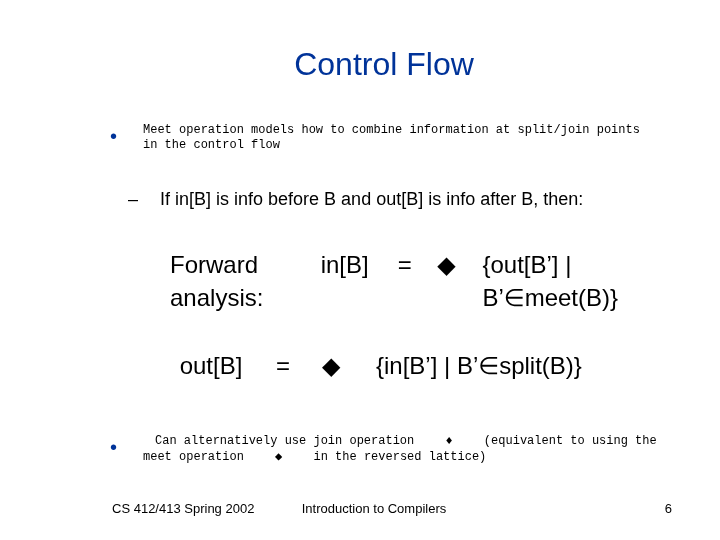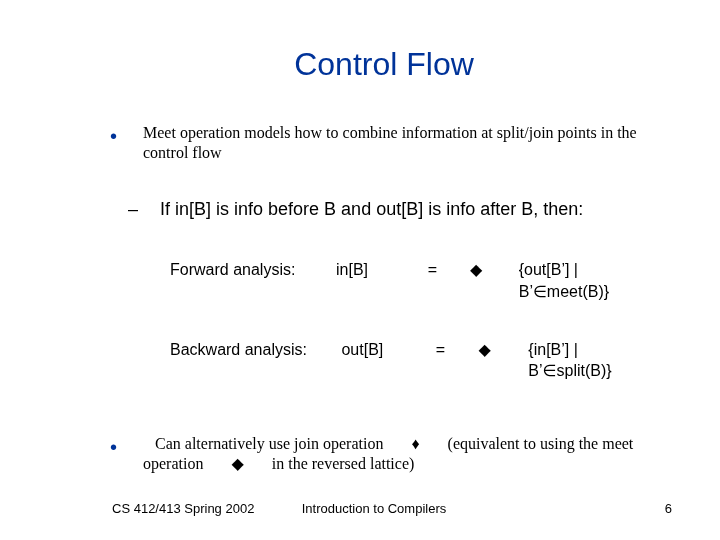--- a/index.html
+++ b/index.html
@@ -27,24 +27,24 @@
     display: flex;
     margin-bottom: 10px;
   }
   .bullet1-mark {
     color: #003399;
     font-size: 20px;
     margin-right: 14px;
     line-height: 1.3;
   }
   .bullet1-text {
-    font-size: 16px;
+    font-size: 12px;
     color: #000;
     line-height: 1.28;
-    font-family: Liberation Serif, serif;
+    font-family: Liberation Mono, monospace;
   }
   .bullet2 {
     display: flex;
     margin-left: 30px;
     margin-top: 8px;
   }
   .bullet2-mark {
     color: #000;
     font-size: 18px;
     margin-right: 10px;
@@ -52,30 +52,30 @@
   }
   .bullet2-text {
     font-size: 18px;
     color: #000;
     line-height: 1.3;
     font-family: Verdana, Geneva, sans-serif;
   }
   .equations {
     margin-left: 60px;
     margin-top: 14px;
-    font-size: 16px;
+    font-size: 24px;
     color: #000;
     line-height: 1.35;
     font-family: Verdana, Geneva, sans-serif;
   }
   .eq-row {
     display: flex;
   }
   .eq-label { width: 172px; }
-  .eq-lhs { width: 82px; }
+  .eq-lhs { width: 82px; text-align: center; }
   .eq-eq { width: 22px; }
   .eq-sym { width: 30px; }
   .eq-rhs {}
   .footer {
     position: absolute;
     bottom: 24px;
     left: 0;
     width: 720px;
     display: flex;
     justify-content: space-between;
@@ -112,21 +112,20 @@
 
   <div class="equations">
     <div class="eq-row">
       <span class="eq-label">Forward analysis:</span>
       <span class="eq-lhs">in[B]</span>
       <span class="eq-eq">=</span>
       <span class="eq-sym">◆</span>
       <span class="eq-rhs">{out[B’] | B’∈meet(B)}</span>
     </div>
     <div class="eq-row">
-      <span class="eq-label">Backward analysis:</span>
       <span class="eq-lhs">out[B]</span>
       <span class="eq-eq">=</span>
       <span class="eq-sym">◆</span>
       <span class="eq-rhs">{in[B’] | B’∈split(B)}</span>
     </div>
   </div>
 
   <div class="bullet1" style="margin-top:28px;">
     <div class="bullet1-mark">•</div>
     <div class="bullet1-text">

